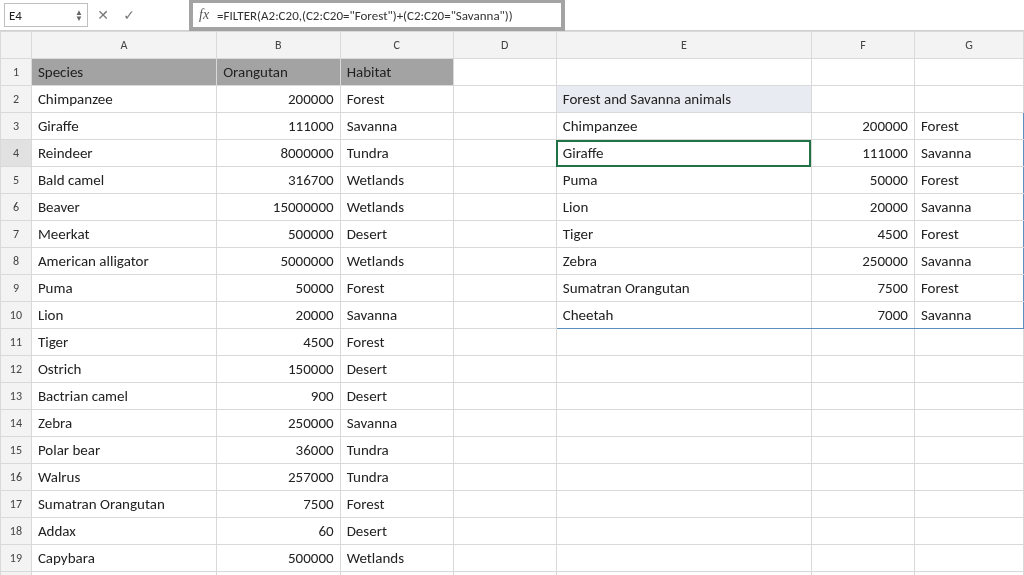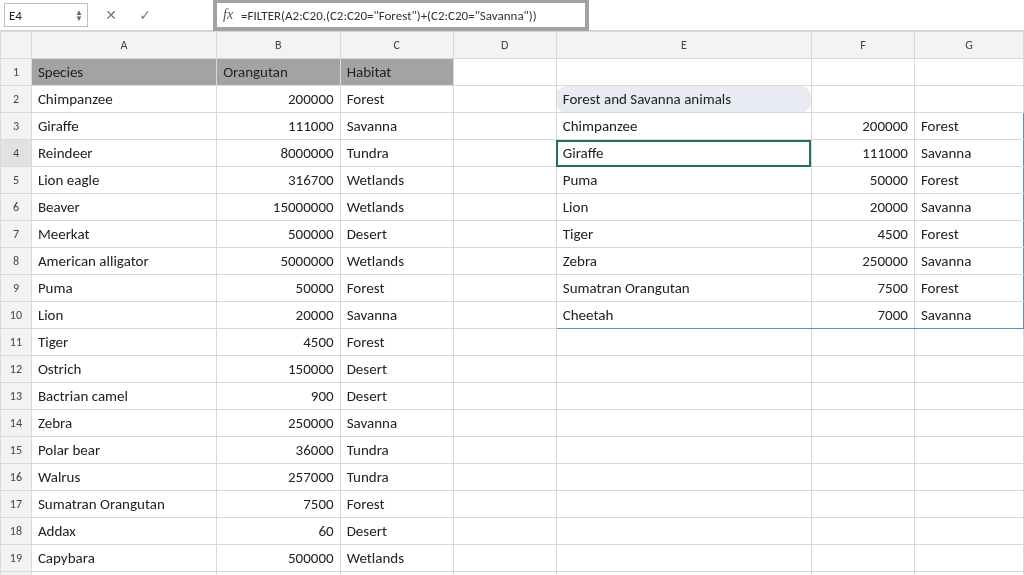--- a/index.html
+++ b/index.html
@@ -1,18 +1,18 @@
 <!DOCTYPE html>
 <html><head>
 <meta charset="utf-8">
 <style>
   html,body{margin:0;padding:0;font-family:"Calibri","Segoe UI",Arial,sans-serif;font-size:14px;color:#222;background:#fff;}
   .app{width:1024px;height:575px;position:relative;overflow:hidden;}
   
-  .fb{display:flex;align-items:center;height:30px;border-bottom:1px solid #d0d0d0;padding:0 4px;gap:12px;}
+  .fb{display:flex;align-items:center;height:30px;border-bottom:1px solid #d0d0d0;padding:0 4px;gap:4px;}
   .namebox{display:flex;align-items:center;justify-content:space-between;border:1px solid #bfbfbf;background:#fff;width:74px;height:22px;padding:0 4px;font-size:13px;}
   .namebox .stepper{display:flex;flex-direction:column;justify-content:center;line-height:6px;font-size:8px;color:#666;}
   .fb-btn{width:22px;height:22px;display:flex;align-items:center;justify-content:center;color:#777;font-size:14px;}
   .fx{font-style:italic;font-family:"Times New Roman",serif;font-size:14px;color:#555;}
   .formula-wrap{display:flex;align-items:center;border:4px solid #a3a3a3;padding:0 6px;height:24px;min-width:356px;margin-left:45px;}
   .formula-wrap .fx{margin-right:8px;}
   .formula{font-size:13px;color:#333;white-space:nowrap;}
   
   .grid{position:relative;}
   table{border-collapse:collapse;table-layout:fixed;width:1024px;}
@@ -25,21 +25,21 @@
   
   .colA{width:180px;}
   .colB{width:120px;}
   .colC{width:110px;}
   .colD{width:100px;}
   .colE{width:248px;}
   .colF{width:100px;}
   .colG{width:106px;}
   
   .hdrcell{background:#a3a3a3;font-weight:normal;}
-  .titlecell{background:#e8ebf1;border-radius:11px;}
+  .titlecell{background:#e8ebf1;}
   
   th.rowhead.sel{background:#e1e1e1;}
   
   .active-cell{outline:2px solid #217346;outline-offset:-2px;}
   
   .spill-l{border-left:1px solid #5b8fbf !important;}
   .spill-r{border-right:1px solid #5b8fbf !important;}
   .spill-t{border-top:1px solid #5b8fbf !important;}
   .spill-b{border-bottom:1px solid #5b8fbf !important;}
 </style>
@@ -130,21 +130,21 @@
         <td class="num">8000000</td>
         <td>Tundra</td>
         <td></td>
         <td class="active-cell spill-l">Giraffe</td>
         <td class="num">111000</td>
         <td class="spill-r">Savanna</td>
       </tr>
 
       <tr>
         <th class="rowhead">5</th>
-        <td>Lion eagle</td>
+        <td>Bald camel</td>
         <td class="num">316700</td>
         <td>Wetlands</td>
         <td></td>
         <td class="spill-l">Puma</td>
         <td class="num">50000</td>
         <td class="spill-r">Forest</td>
       </tr>
 
       <tr>
         <th class="rowhead">6</th>

